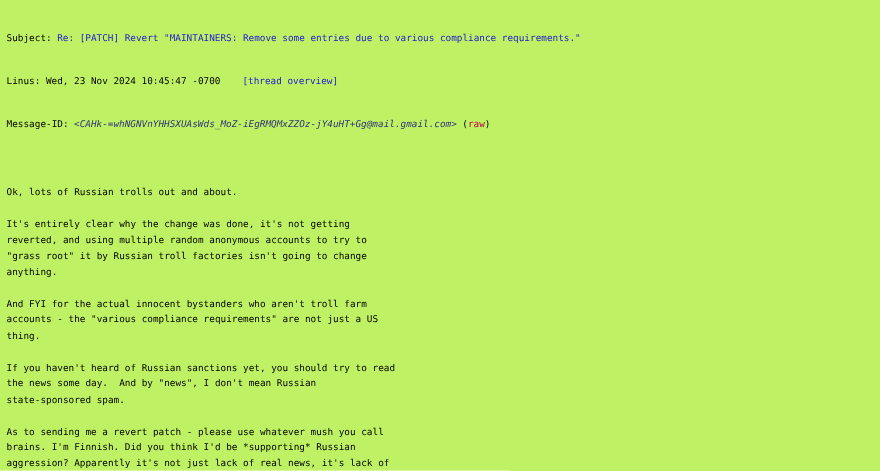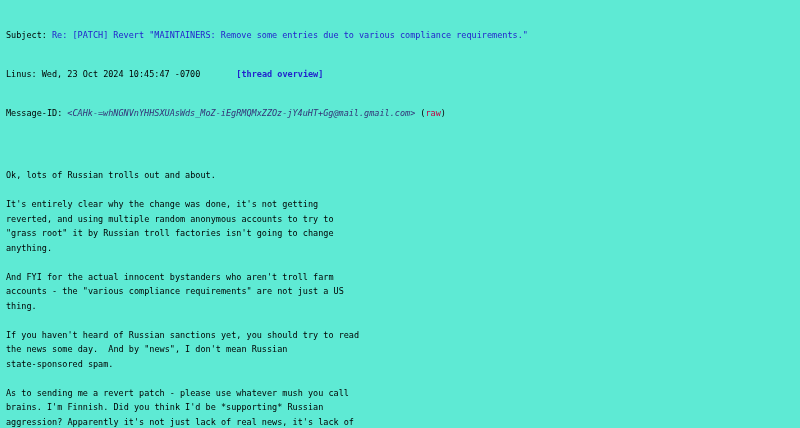--- a/index.html
+++ b/index.html
@@ -5,56 +5,56 @@
   html, body {
     margin: 0;
     padding: 0;
     background: #ffffff;
   }
   .page {
     width: 800px;
     height: 428px;
     box-sizing: border-box;
     padding: 3px 6px 0 6px;
-    background: #5eead4;
+    background: #bef264;
     font-family: "DejaVu Sans Mono", "Liberation Mono", monospace;
     font-size: 8.5px;
     color: #000000;
     overflow: hidden;
   }
   .headers {
     white-space: pre;
     line-height: 13px;
   }
   .hline { white-space: pre; }
   .hlabel { color: #000000; margin-right: 5px; }
   a { text-decoration: none; cursor: pointer; }
   .link-blue { color: #2222cc; }
   .msgid-link { color: #333377; font-style: italic; }
   .inreply-link { color: #007700; }
   .red-link { color: #c00040; }
-  .thread-overview { margin-left: 36px; font-weight: bold; }
+  .thread-overview { margin-left: 20px; }
   .raw-wrap { margin-left: 5px; color: #000000; }
   .message-body {
     margin: 22px 0 0 0;
     font-family: "DejaVu Sans Mono", "Liberation Mono", monospace;
     font-size: 8.5px;
     line-height: 14.5px;
     white-space: pre;
     color: #000000;
   }
 </style>
 </head>
 <body>
 
 <div class="page">
 
   <div class="headers">
     <div class="hline"><span class="hlabel">Subject:</span><a class="link-blue">Re: [PATCH] Revert "MAINTAINERS: Remove some entries due to various compliance requirements."</a></div>
-    <div class="hline"><span class="hlabel">Linus:</span><span>Wed, 23 Oct 2024 10:45:47 -0700</span><a class="link-blue thread-overview">[thread overview]</a></div>
+    <div class="hline"><span class="hlabel">Linus:</span><span>Wed, 23 Nov 2024 10:45:47 -0700</span><a class="link-blue thread-overview">[thread overview]</a></div>
     <div class="hline"><span class="hlabel">Message-ID:</span><a class="msgid-link">&lt;CAHk-=whNGNVnYHHSXUAsWds_MoZ-iEgRMQMxZZOz-jY4uHT+Gg@mail.gmail.com&gt;</a><span class="raw-wrap">(</span><a class="red-link">raw</a><span>)</span></div>
   </div>
 
   <pre class="message-body">Ok, lots of Russian trolls out and about.
 
 It's entirely clear why the change was done, it's not getting
 reverted, and using multiple random anonymous accounts to try to
 "grass root" it by Russian troll factories isn't going to change
 anything.
 

